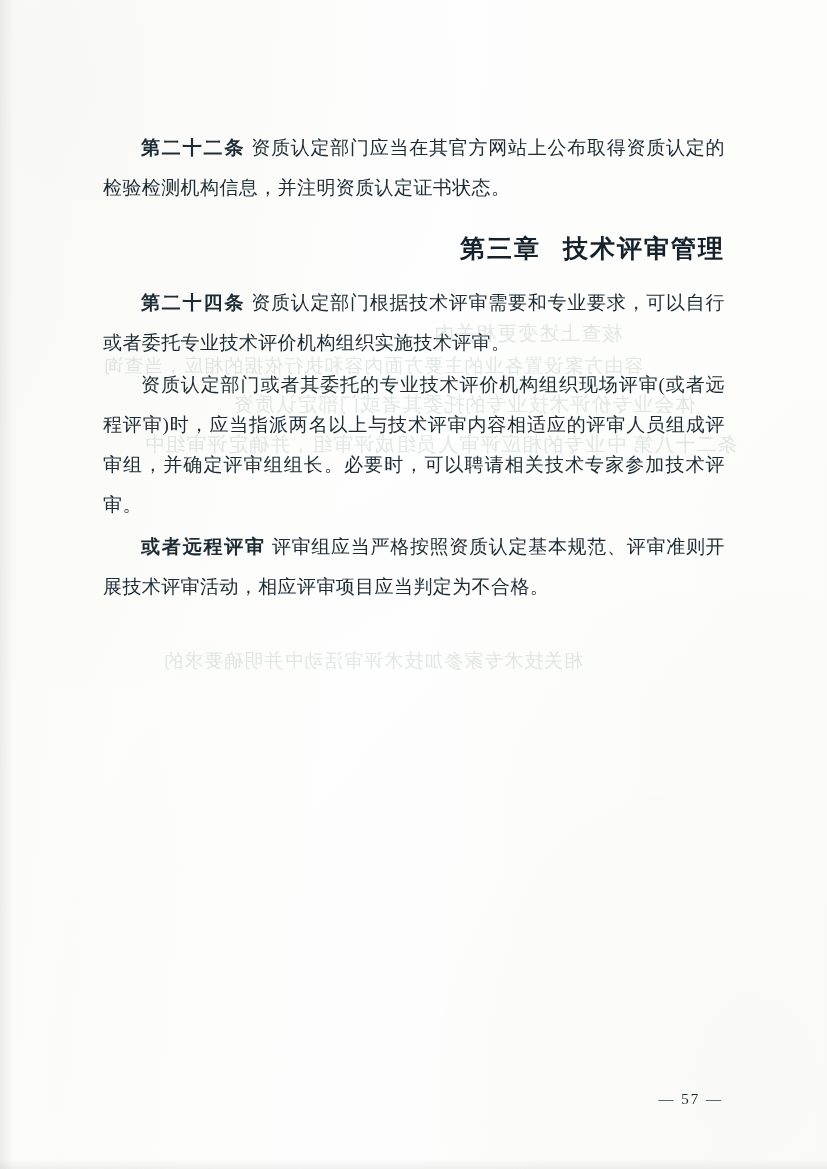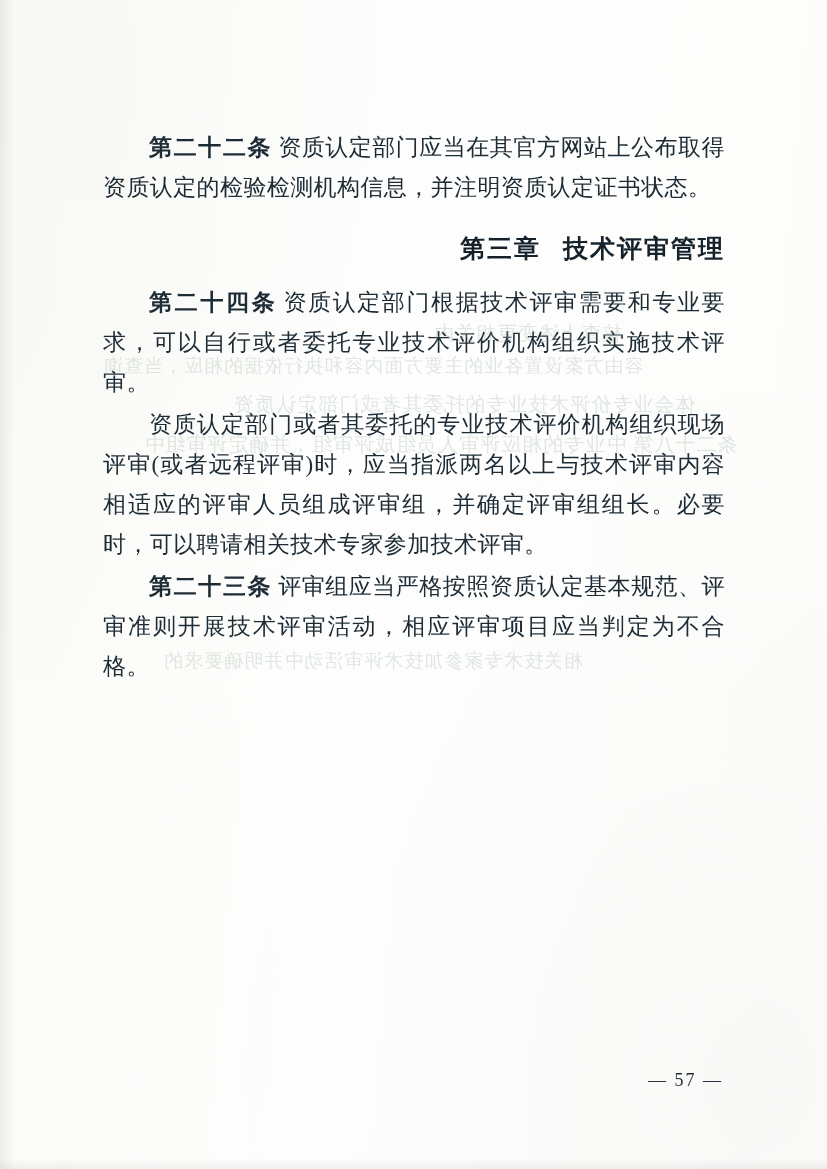--- a/index.html
+++ b/index.html
@@ -60,21 +60,21 @@
     font-family: "Liberation Serif", "DejaVu Serif", serif;
     font-size: 20px;
     letter-spacing: 1px;
     transform: scaleX(-1);
     white-space: nowrap;
     pointer-events: none;
     user-select: none;
   }
   p.para {
     margin: 0 0 2px 0;
-    font-size: 23px;
+    font-size: 19px;
     line-height: 40px;
     text-align: justify;
     text-justify: inter-ideograph;
     letter-spacing: 0.4px;
     text-indent: 2em;
     color: #1d2b35;
   }
   p.para.tight {
     margin-bottom: 0;
   }
@@ -91,22 +91,22 @@
     letter-spacing: 2px;
     color: #16222b;
   }
   .chapter .gap {
     display: inline-block;
     width: 22px;
   }
   .folio {
     position: absolute;
     right: 104px;
-    bottom: 78px;
-    font-size: 18px;
+    bottom: 61px;
+    font-size: 15px;
     letter-spacing: 2px;
     color: #1d2b35;
     font-family: "Liberation Serif", "DejaVu Serif", serif;
   }
 </style>
 </head>
 <body>
 
 <div class="page">
   <div class="scan-edge-left"></div>
@@ -122,21 +122,21 @@
 
     <p class="para"><span class="art-label">第二十二条</span><span>资质认定部门应当在其官方网站上公布取得资质认定的检验检测机构信息，并注明资质认定证书状态。</span></p>
 
 
     <h2 class="chapter"><span>第三章</span><span class="gap"></span><span>技术评审管理</span></h2>
 
     <p class="para"><span class="art-label">第二十四条</span><span>资质认定部门根据技术评审需要和专业要求，可以自行或者委托专业技术评价机构组织实施技术评审。</span></p>
 
     <p class="para"><span>资质认定部门或者其委托的专业技术评价机构组织现场评审(或者远程评审)时，应当指派两名以上与技术评审内容相适应的评审人员组成评审组，并确定评审组组长。必要时，可以聘请相关技术专家参加技术评审。</span></p>
 
-    <p class="para"><span class="art-label">第二十三条</span><span>评审组应当严格按照资质认定基本规范、评审准则开展技术评审活动，相应评审项目应当判定为不合格。</span></p>
+    <p class="para"><span class="art-label">或者远程评审</span><span>评审组应当严格按照资质认定基本规范、评审准则开展技术评审活动，相应评审项目应当判定为不合格。</span></p>
 
 
 
 
   </div>
 
   <div class="folio">— 57 —</div>
 </div>
 
 </body></html>

